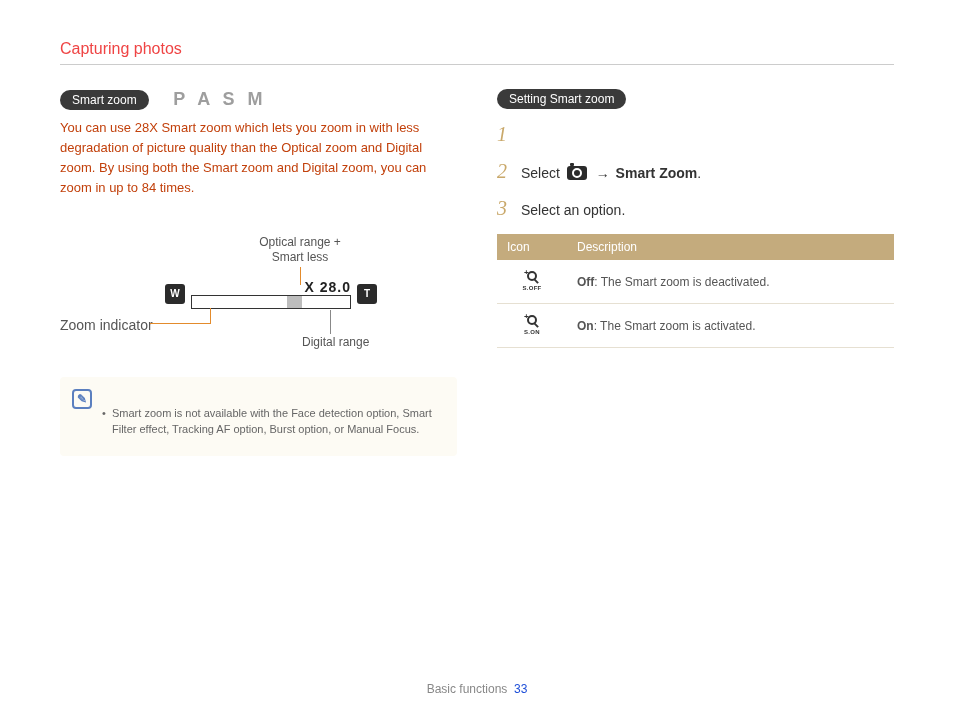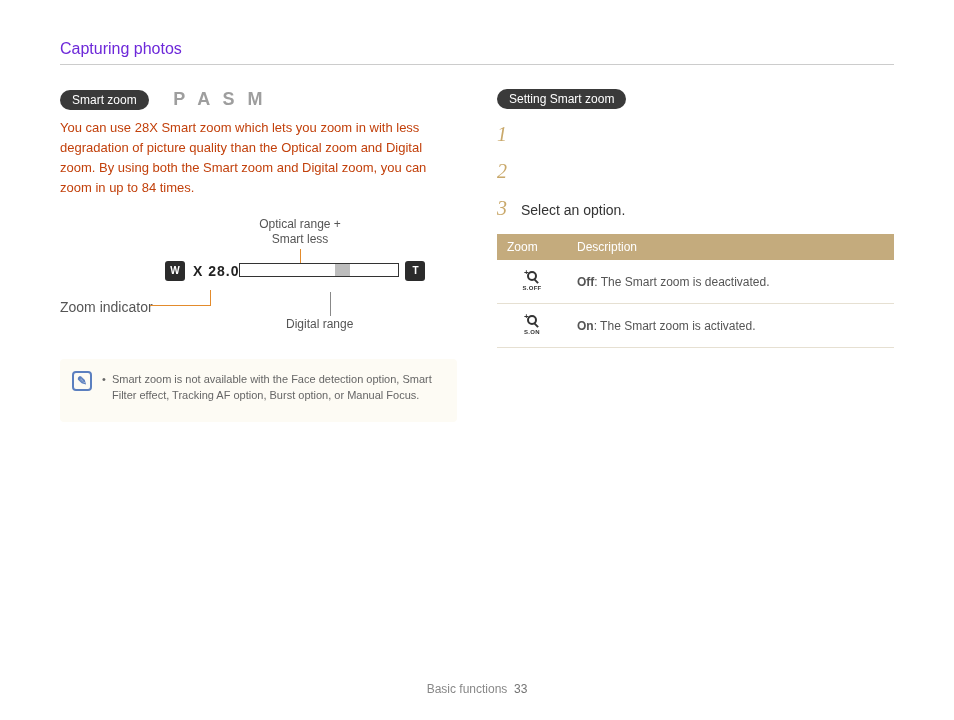--- a/index.html
+++ b/index.html
@@ -1,67 +1,67 @@
 <!DOCTYPE html>
 <html><head>
 <meta charset="utf-8">
 <style>
   * { box-sizing: border-box; margin: 0; padding: 0; }
   html, body { width: 954px; height: 720px; background: #fff; font-family: Arial, Helvetica, sans-serif; color: #333; }
   .page { padding: 40px 60px 20px 60px; position: relative; height: 100%; }
-  .breadcrumb { font-size: 16px; color: #6d28d9; font-weight: 300; margin-bottom: 6px; }
+  .breadcrumb { font-size: 16px; color: #ef4444; font-weight: 300; margin-bottom: 6px; }
   .hr { border: none; border-top: 1px solid #ccc; margin-bottom: 24px; }
   .columns { display: flex; gap: 40px; }
   .col { flex: 1; min-width: 0; }
   .pill { display: inline-block; background: #3a3a3a; color: #fff; font-size: 12px; padding: 3px 12px; border-radius: 10px; vertical-align: middle; }
   .pasm { display: inline-block; margin-left: 20px; color: #9e9e9e; font-size: 18px; font-weight: 700; letter-spacing: 4px; vertical-align: middle; }
   .para { font-size: 13px; line-height: 1.55; color: #c2410c; margin-top: 8px; }
-  .diagram { position: relative; width: 400px; height: 120px; margin-top: 18px; }
+  .diagram { position: relative; width: 400px; height: 120px; margin-top: 36px; }
   .opt-label { position: absolute; top: 0; left: 170px; width: 140px; text-align: center; font-size: 12px; color: #555; line-height: 1.3; }
   .bar-row { position: absolute; top: 44px; left: 105px; display: flex; align-items: center; gap: 6px; }
   .key { width: 20px; height: 20px; background: #2b2b2b; color: #fff; font-size: 10px; font-weight: 700; display: flex; align-items: center; justify-content: center; border-radius: 3px; }
-  .bar-stack { display: flex; flex-direction: row; text-align: right; }
+  .bar-stack { display: flex; flex-direction: column; text-align: right; }
   .zoom-read { font-size: 14px; font-weight: 700; letter-spacing: 1px; color: #222; padding-left: 2px; }
   .bar { width: 160px; height: 14px; border: 1px solid #333; display: flex; }
   .seg-white { flex: 0 0 95px; background: #fff; }
   .seg-grey { flex: 0 0 15px; background: #bdbdbd; }
   .seg-empty { flex: 1; background: #fff; }
   .zoom-ind-label { position: absolute; top: 82px; left: 0; font-size: 14px; color: #555; }
   .lead-zoom { position: absolute; top: 88px; left: 90px; width: 60px; height: 1px; background: #e38b2c; }
   .lead-zoom-up { position: absolute; top: 73px; left: 150px; width: 1px; height: 16px; background: #e38b2c; }
   .lead-opt-down { position: absolute; top: 32px; left: 240px; width: 1px; height: 18px; background: #e38b2c; }
-  .digital-label { position: absolute; top: 100px; left: 226px; font-size: 12px; color: #555; }
+  .digital-label { position: absolute; top: 100px; left: 242px; font-size: 12px; color: #555; }
   .lead-dig { position: absolute; top: 75px; left: 270px; width: 1px; height: 24px; background: #888; }
   .note-box { background: #fdfbf4; border-radius: 4px; padding: 12px 14px 12px 12px; margin-top: 22px; display: flex; gap: 10px; }
   .note-icon { width: 20px; height: 20px; border: 2px solid #5b7fbf; border-radius: 4px; color: #5b7fbf; font-size: 12px; display:flex; align-items:center; justify-content:center; flex-shrink:0; position: relative; }
   .note-icon::before { content:""; position:absolute; width:14px; height:2px; background:#5b7fbf; transform: rotate(-45deg); }
   .note-icon span { position: relative; background: #fdfbf4; padding: 0 1px; font-weight: bold; }
   .note-list { list-style: none; font-size: 11px; color: #666; line-height: 1.5; }
-  .note-list li { position: relative; padding-left: 10px; margin-bottom: 6px; }
+  .note-list li { position: relative; padding-left: 10px; margin-bottom: 6px; margin-top: 16px; }
   .note-list li::before { content: "•"; position: absolute; left: 0; }
   .steps { margin-top: 14px; }
   .step { display: flex; gap: 10px; align-items: baseline; font-size: 14px; color: #333; margin-bottom: 14px; }
   .step-num { color: #c9a86a; font-size: 20px; font-style: italic; font-family: Georgia, serif; width: 14px; }
   .menu-glyph { font-weight: 700; letter-spacing: 0.5px; }
   .cam-icon { display:inline-flex; width:20px; height:14px; background:#2b2b2b; border-radius:3px; position:relative; vertical-align:-2px; margin: 0 3px; }
   .cam-icon::before { content:""; position:absolute; width:6px; height:6px; border:2px solid #fff; border-radius:50%; top:2px; left:5px; }
   .cam-icon::after { content:""; position:absolute; width:4px; height:3px; background:#2b2b2b; top:-3px; left:3px; border-radius:1px; }
   .arrow { margin: 0 2px; }
   .bold { font-weight: 700; }
   table.opts { width: 100%; border-collapse: collapse; margin-top: 4px; font-size: 12px; }
   table.opts th { background: #c4ab7d; color: #fff; font-weight: 400; text-align: left; padding: 6px 10px; }
   table.opts th:first-child { width: 70px; }
   table.opts td { border-bottom: 1px solid #e6e0d2; padding: 10px 10px; color: #555; vertical-align: middle; }
   .zicon { display:inline-block; width:22px; text-align:center; position:relative; }
   .zicon .mag { display:inline-block; width:10px; height:10px; border:2px solid #333; border-radius:50%; position:relative; }
   .zicon .mag::after { content:""; position:absolute; width:6px; height:2px; background:#333; bottom:-3px; right:-4px; transform: rotate(45deg); }
   .zicon .plus { position:absolute; font-size:8px; font-weight:700; top:-2px; left:3px; color:#333; }
   .zicon .sub { display:block; font-size:6px; font-weight:700; color:#333; margin-top:1px; letter-spacing:0.3px; }
   .footer { position: absolute; bottom: 24px; left: 0; right: 0; text-align: center; font-size: 12px; color: #888; }
-  .footer .pg { color: #737373; }
+  .footer .pg { color: #1d4ed8; }
 </style>
 </head>
 <body>
 
 <div class="page">
   <div class="breadcrumb">Capturing photos</div>
   <hr class="hr">
 
   <div class="columns">
 
@@ -112,31 +112,36 @@
 
     <div class="col">
       <span class="pill">Setting Smart zoom</span>
 
       <div class="steps">
         <div class="step">
           <span class="step-num">1</span>
         </div>
         <div class="step">
           <span class="step-num">2</span>
+          <span>
+            <span>Select </span><span class="cam-icon"></span>
+            <span class="arrow">→</span>
+            <span class="bold">Smart Zoom</span><span>.</span>
+          </span>
         </div>
         <div class="step">
           <span class="step-num">3</span>
           <span>Select an option.</span>
         </div>
       </div>
 
       <table class="opts">
         <thead>
           <tr>
-            <th>Zoom</th>
+            <th>Icon</th>
             <th>Description</th>
           </tr>
         </thead>
         <tbody>
           <tr>
             <td style="text-align:center">
               <span class="zicon">
                 <span class="mag"></span><span class="plus">+</span>
                 <span class="sub">S.OFF</span>
               </span>

